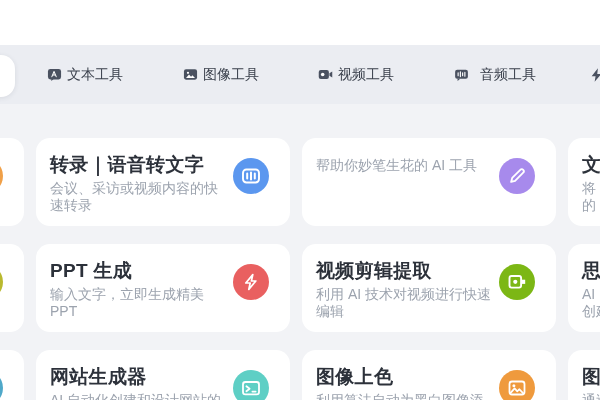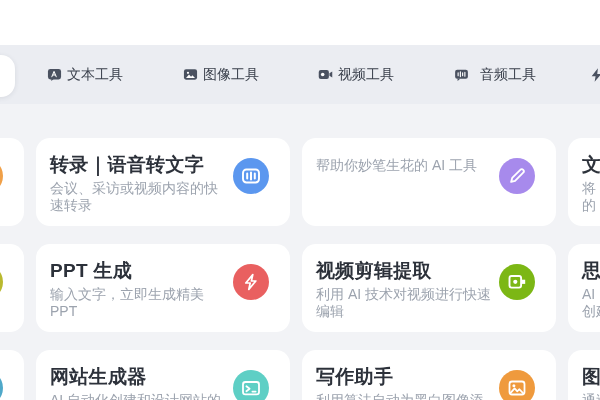--- a/index.html
+++ b/index.html
@@ -175,21 +175,21 @@
     <div class="card-desc">AI 自动化创建和设计网站的工具</div>
     <div class="card-icon" style="background: rgb(94, 207, 197);">
         <svg width="36" height="36" viewBox="0 0 36 36">
           <rect x="10" y="12" width="16" height="12.4" rx="2.4" fill="none" stroke="#fff" stroke-width="1.8"></rect>
           <path d="M13.4 16.2 L16.6 18.8 L13.4 21.3" fill="none" stroke="#fff" stroke-width="1.8" stroke-linecap="round" stroke-linejoin="round"></path>
           <path d="M19.4 21.6 H22.6" stroke="#fff" stroke-width="1.8" stroke-linecap="round"></path>
         </svg>
       </div>
   </div>
     <div class="card">
-    <div class="card-title">写作助手</div>
+    <div class="card-title">图像上色</div>
     <div class="card-desc">利用算法自动为黑白图像添加色彩</div>
     <div class="card-icon" style="background: rgb(239, 154, 61);">
         <svg width="36" height="36" viewBox="0 0 36 36">
           <rect x="10.5" y="11.5" width="15" height="13" rx="2.5" fill="none" stroke="#fff" stroke-width="1.8"></rect>
           <circle cx="14.9" cy="15.7" r="1.5" fill="#fff"></circle>
           <path d="M11.6 22.9 L15.6 18.4 L18.3 21.4 L20.2 19.2 L24.3 23.3" fill="none" stroke="#fff" stroke-width="1.7" stroke-linejoin="round" stroke-linecap="round"></path>
         </svg>
       </div>
   </div>
     <div class="card">

